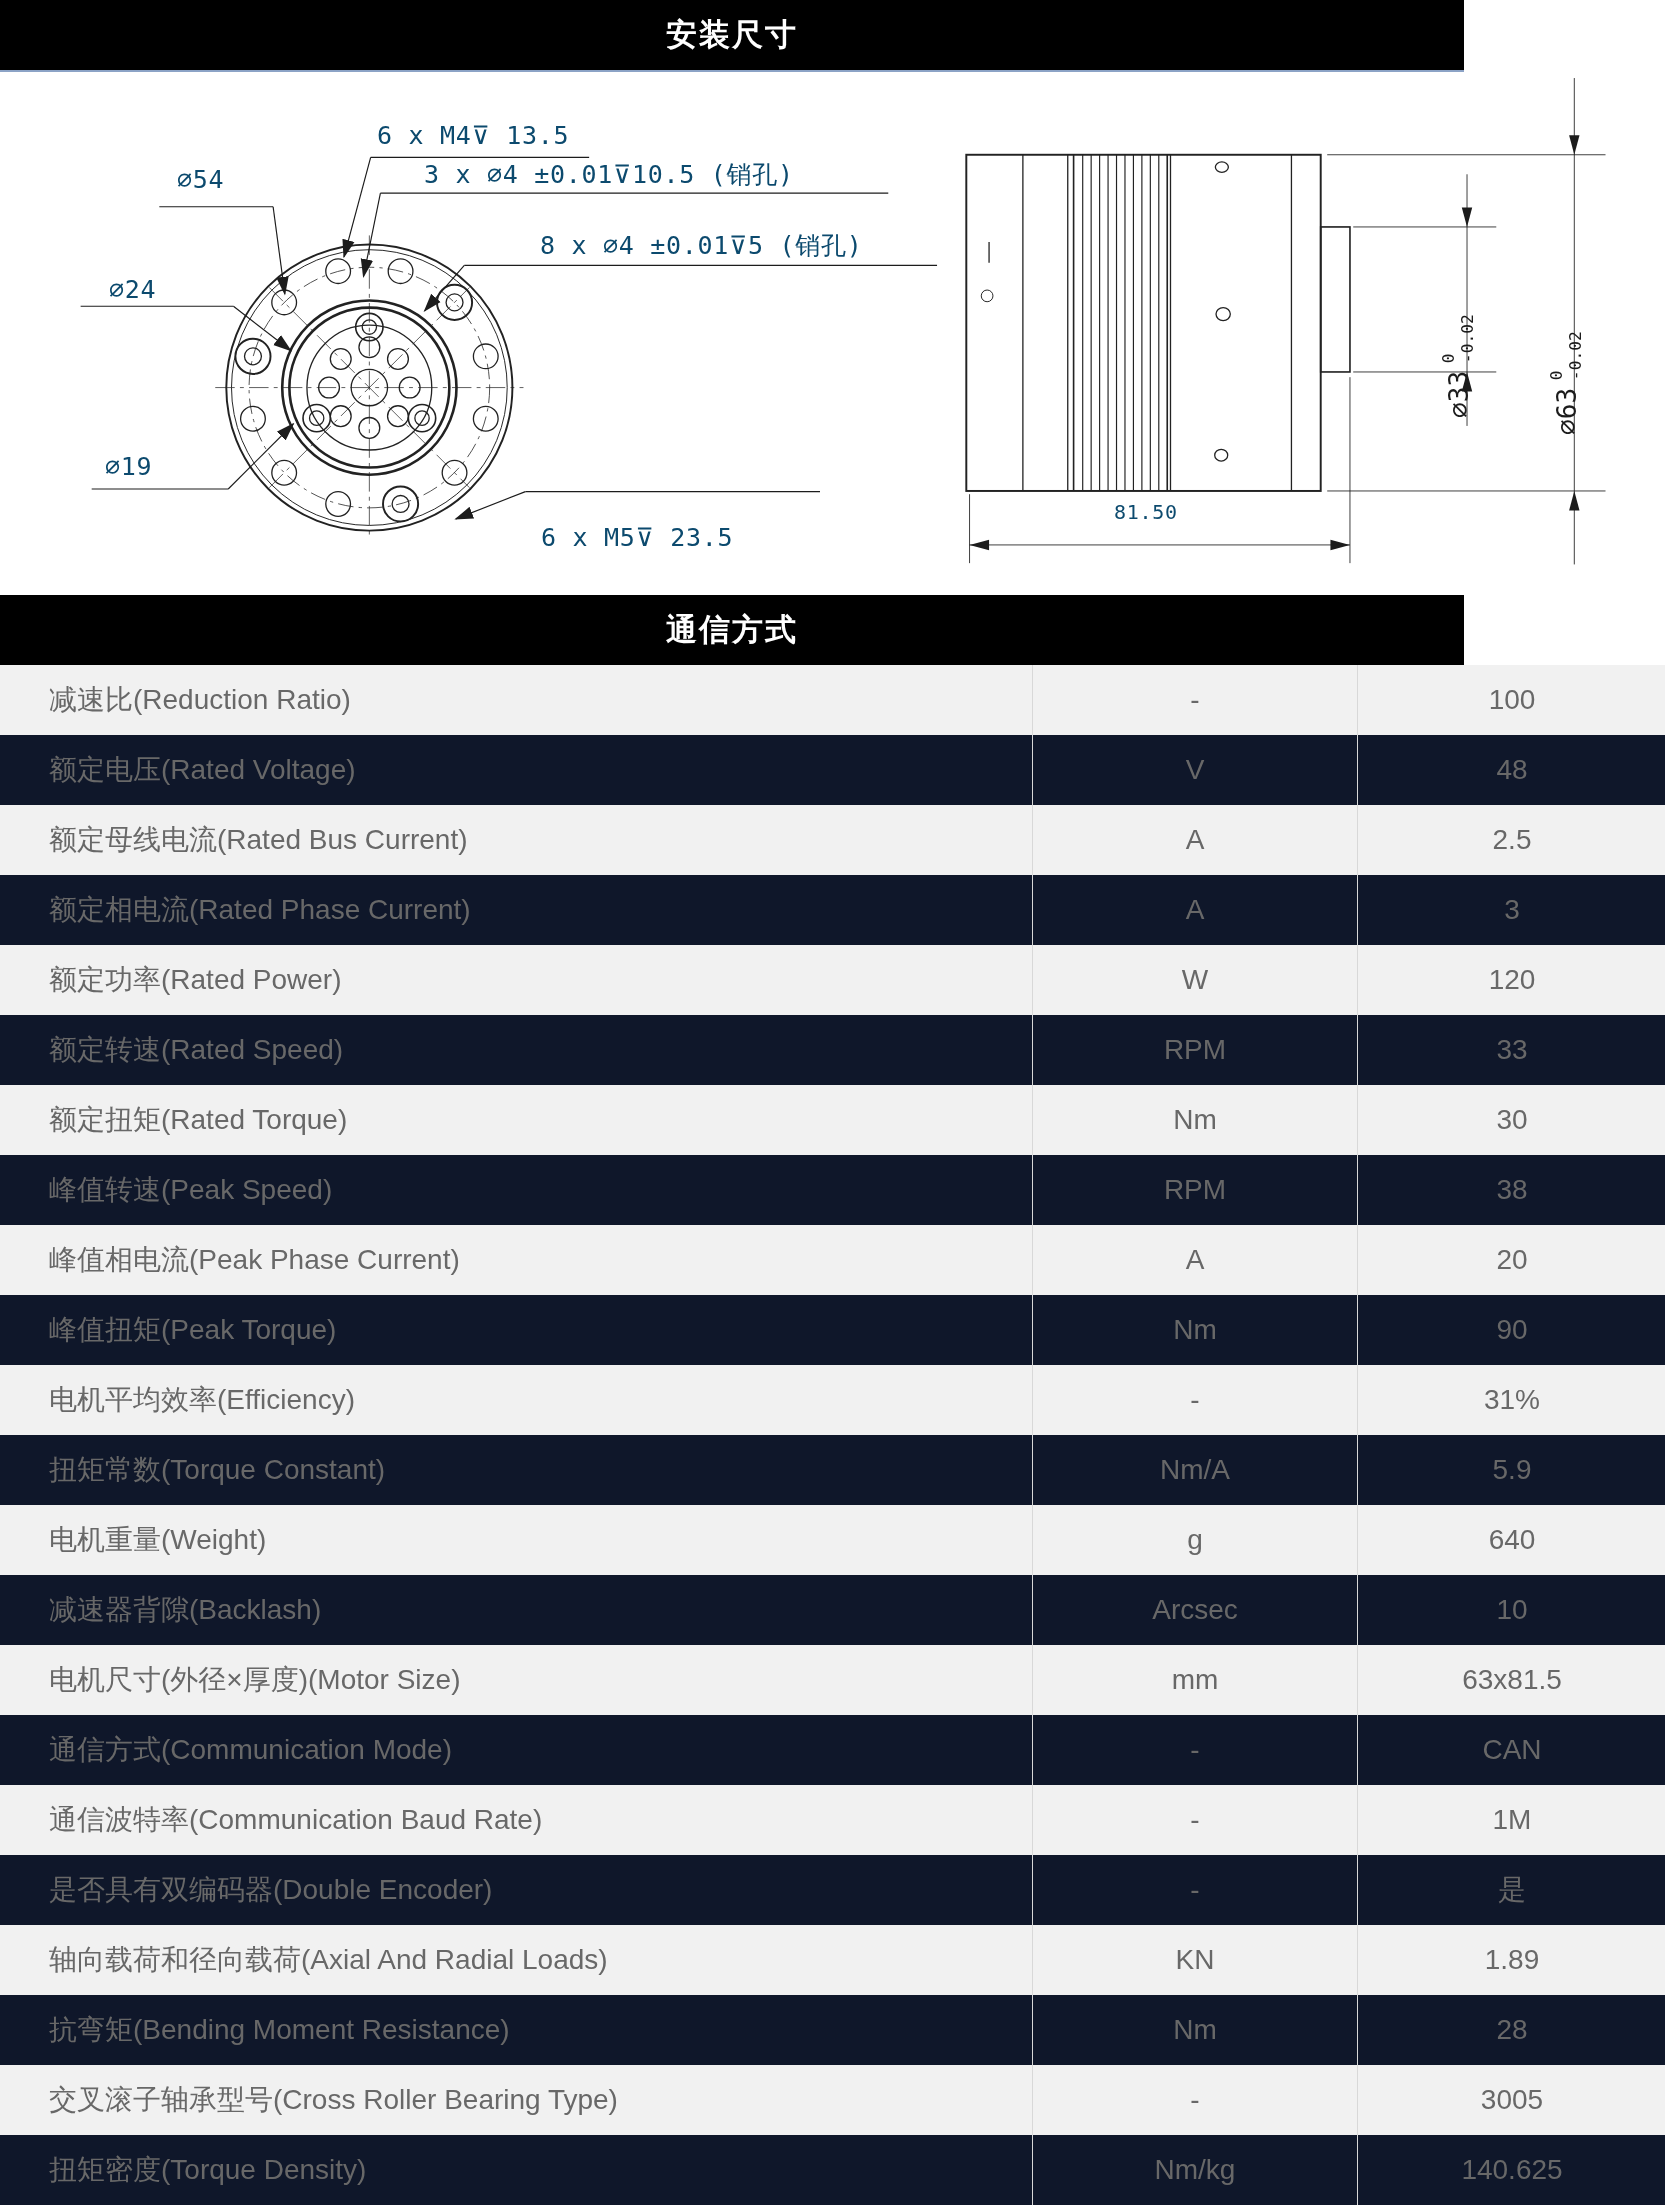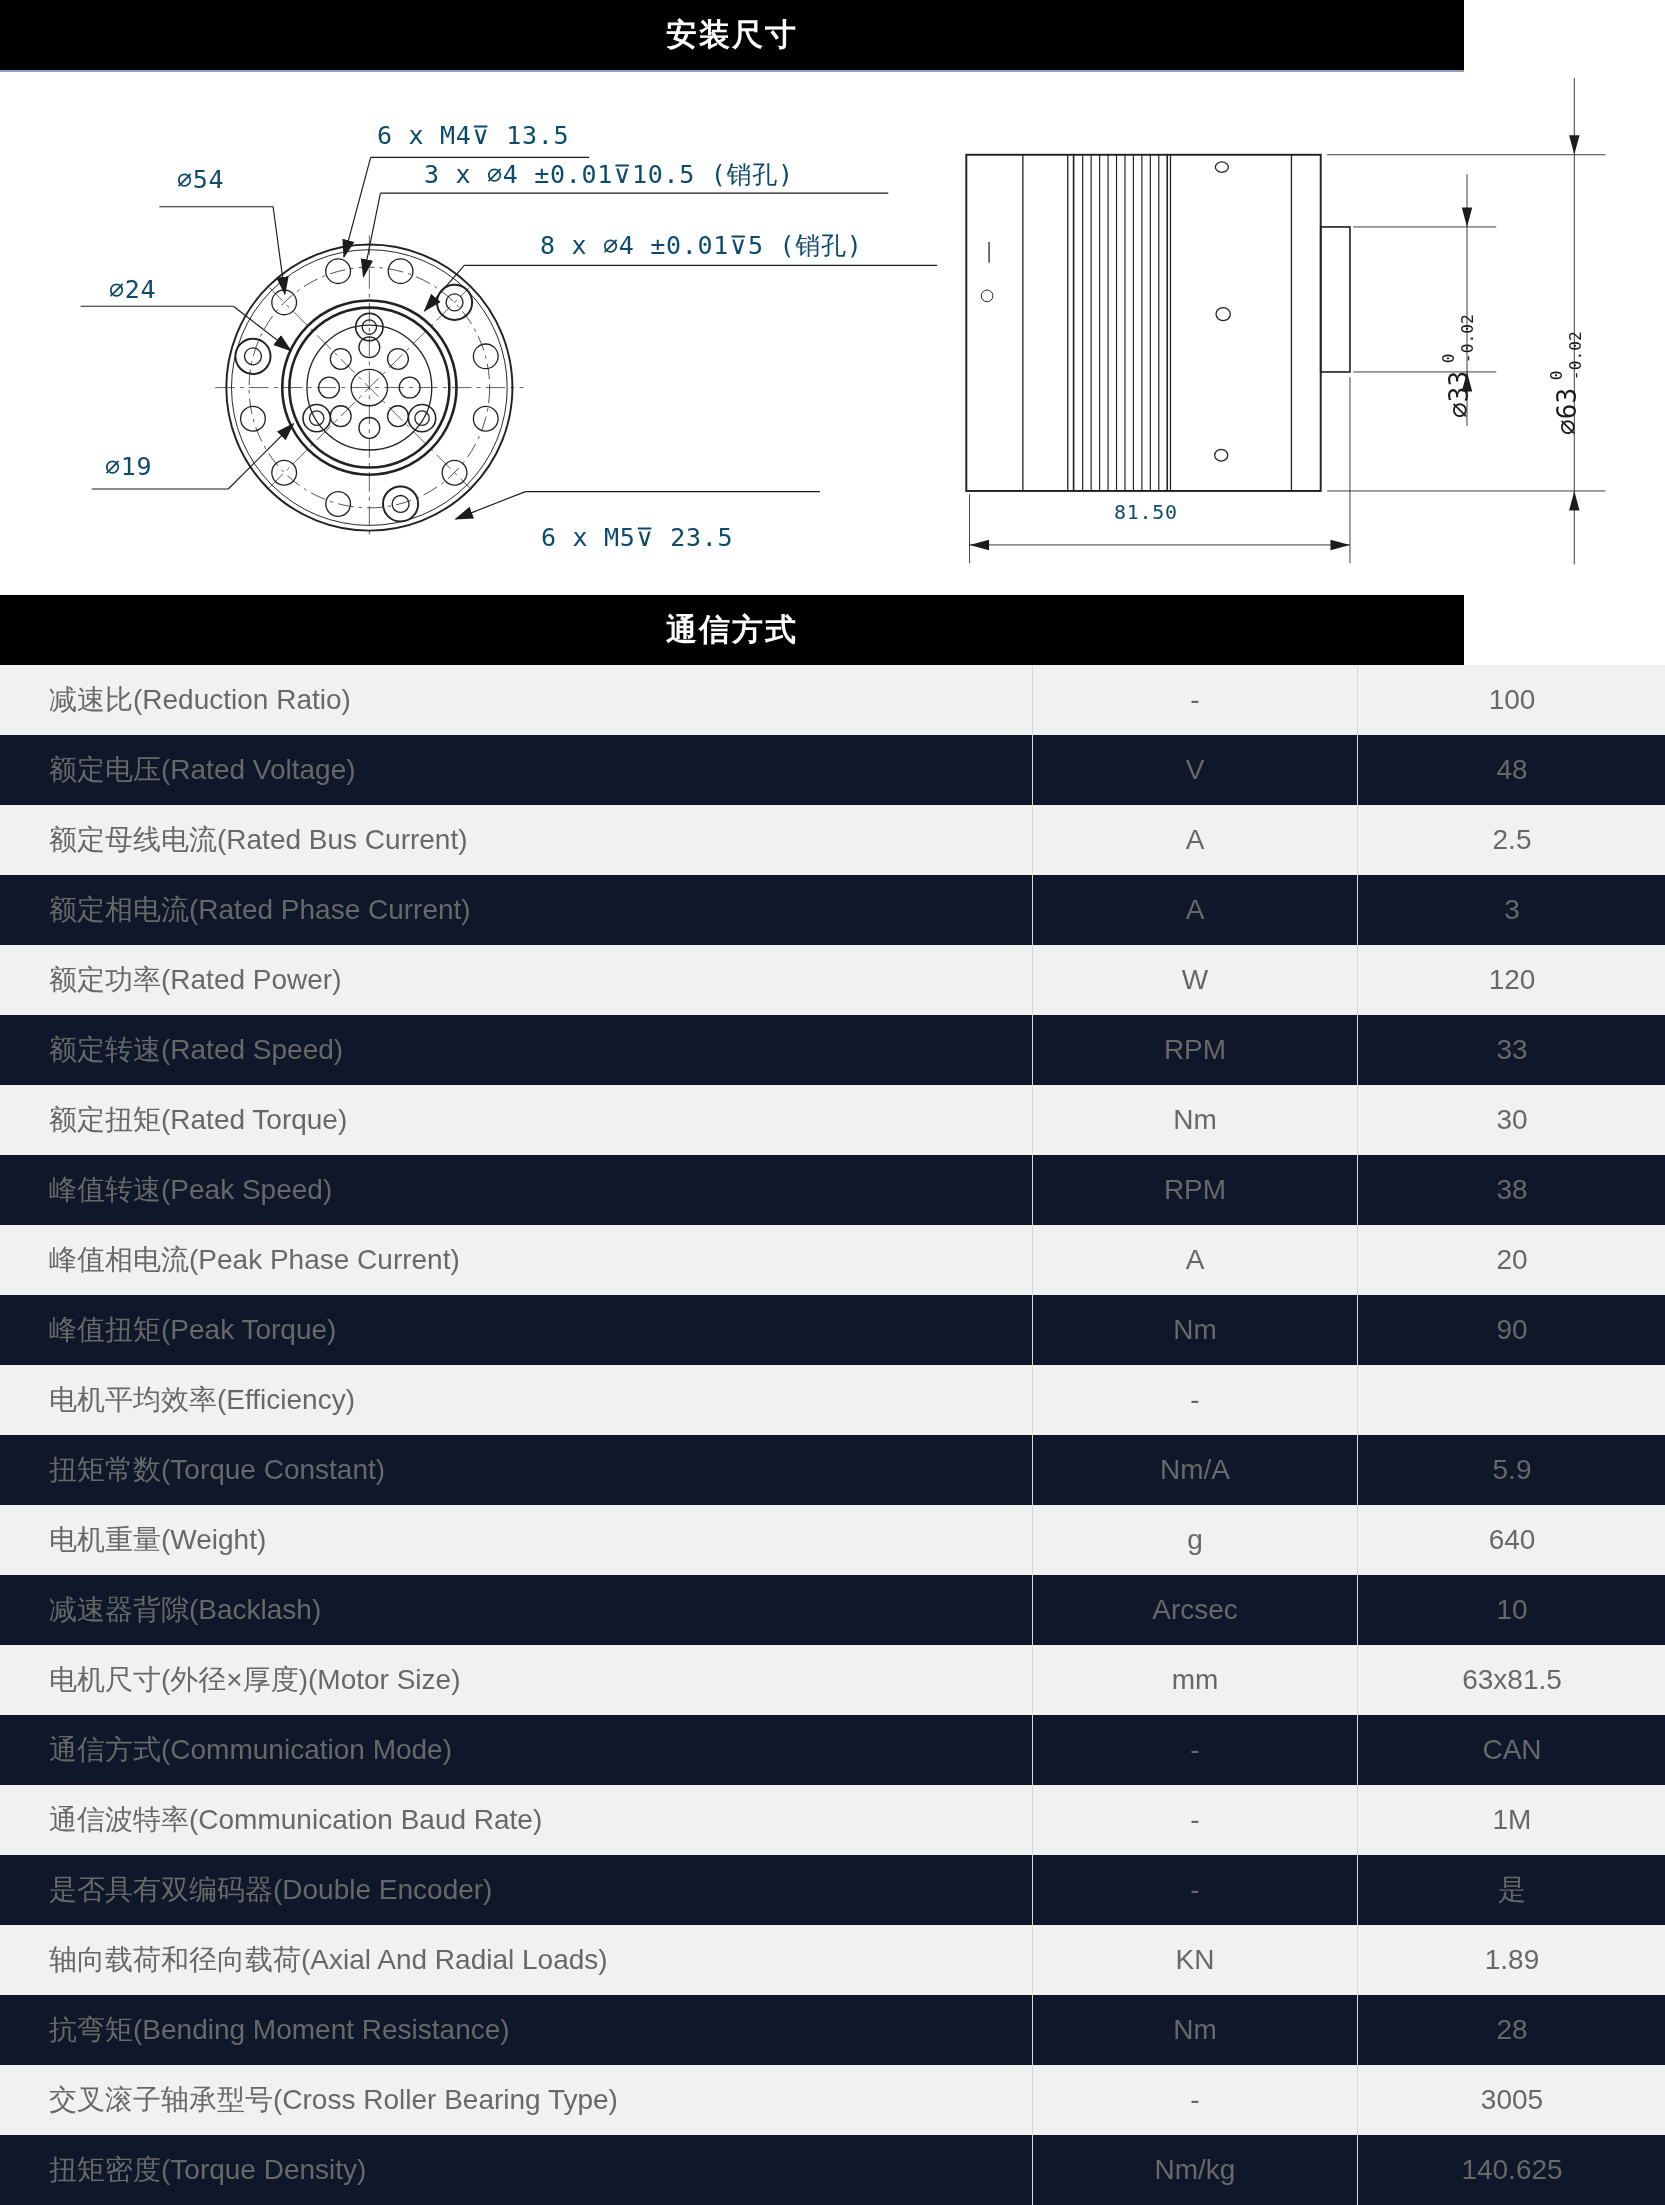--- a/index.html
+++ b/index.html
@@ -262,20 +262,21 @@
       <div class="cell c-value">20</div>
     </div>
     <div class="t-row">
       <div class="cell c-label">峰值扭矩(Peak Torque)</div>
       <div class="cell c-unit">Nm</div>
       <div class="cell c-value">90</div>
     </div>
     <div class="t-row">
       <div class="cell c-label">电机平均效率(Efficiency)</div>
       <div class="cell c-unit">-</div>
+      <div class="cell c-value">31%</div>
     </div>
     <div class="t-row">
       <div class="cell c-label">扭矩常数(Torque Constant)</div>
       <div class="cell c-unit">Nm/A</div>
       <div class="cell c-value">5.9</div>
     </div>
     <div class="t-row">
       <div class="cell c-label">电机重量(Weight)</div>
       <div class="cell c-unit">g</div>
       <div class="cell c-value">640</div>

